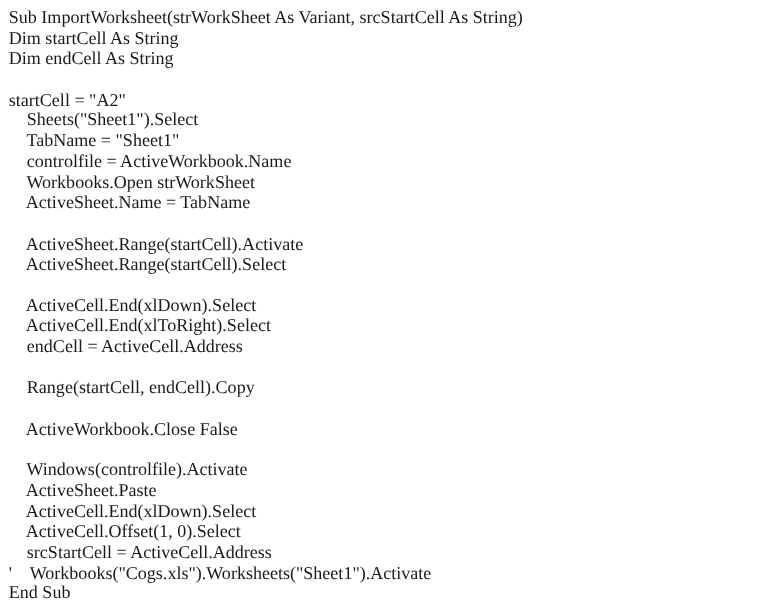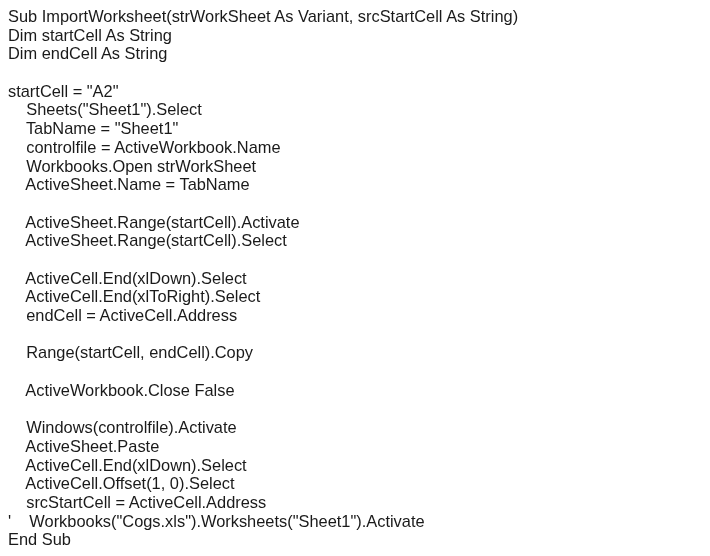--- a/index.html
+++ b/index.html
@@ -11,21 +11,21 @@
       width: 710px;
       height: 556px;
       overflow: hidden;
       position: relative;
     }
     .code-block {
       position: absolute;
       left: 8px;
       top: 7px;
       margin: 0;
-      font-family: Liberation Sans, sans-serif;
+      font-family: Liberation Serif, serif;
       font-size: 16.4px;
       line-height: 18.7px;
       color: #1a1a1a;
       white-space: pre;
     }
     .code-line {
       display: block;
       height: 18.7px;
     }
   </style>

